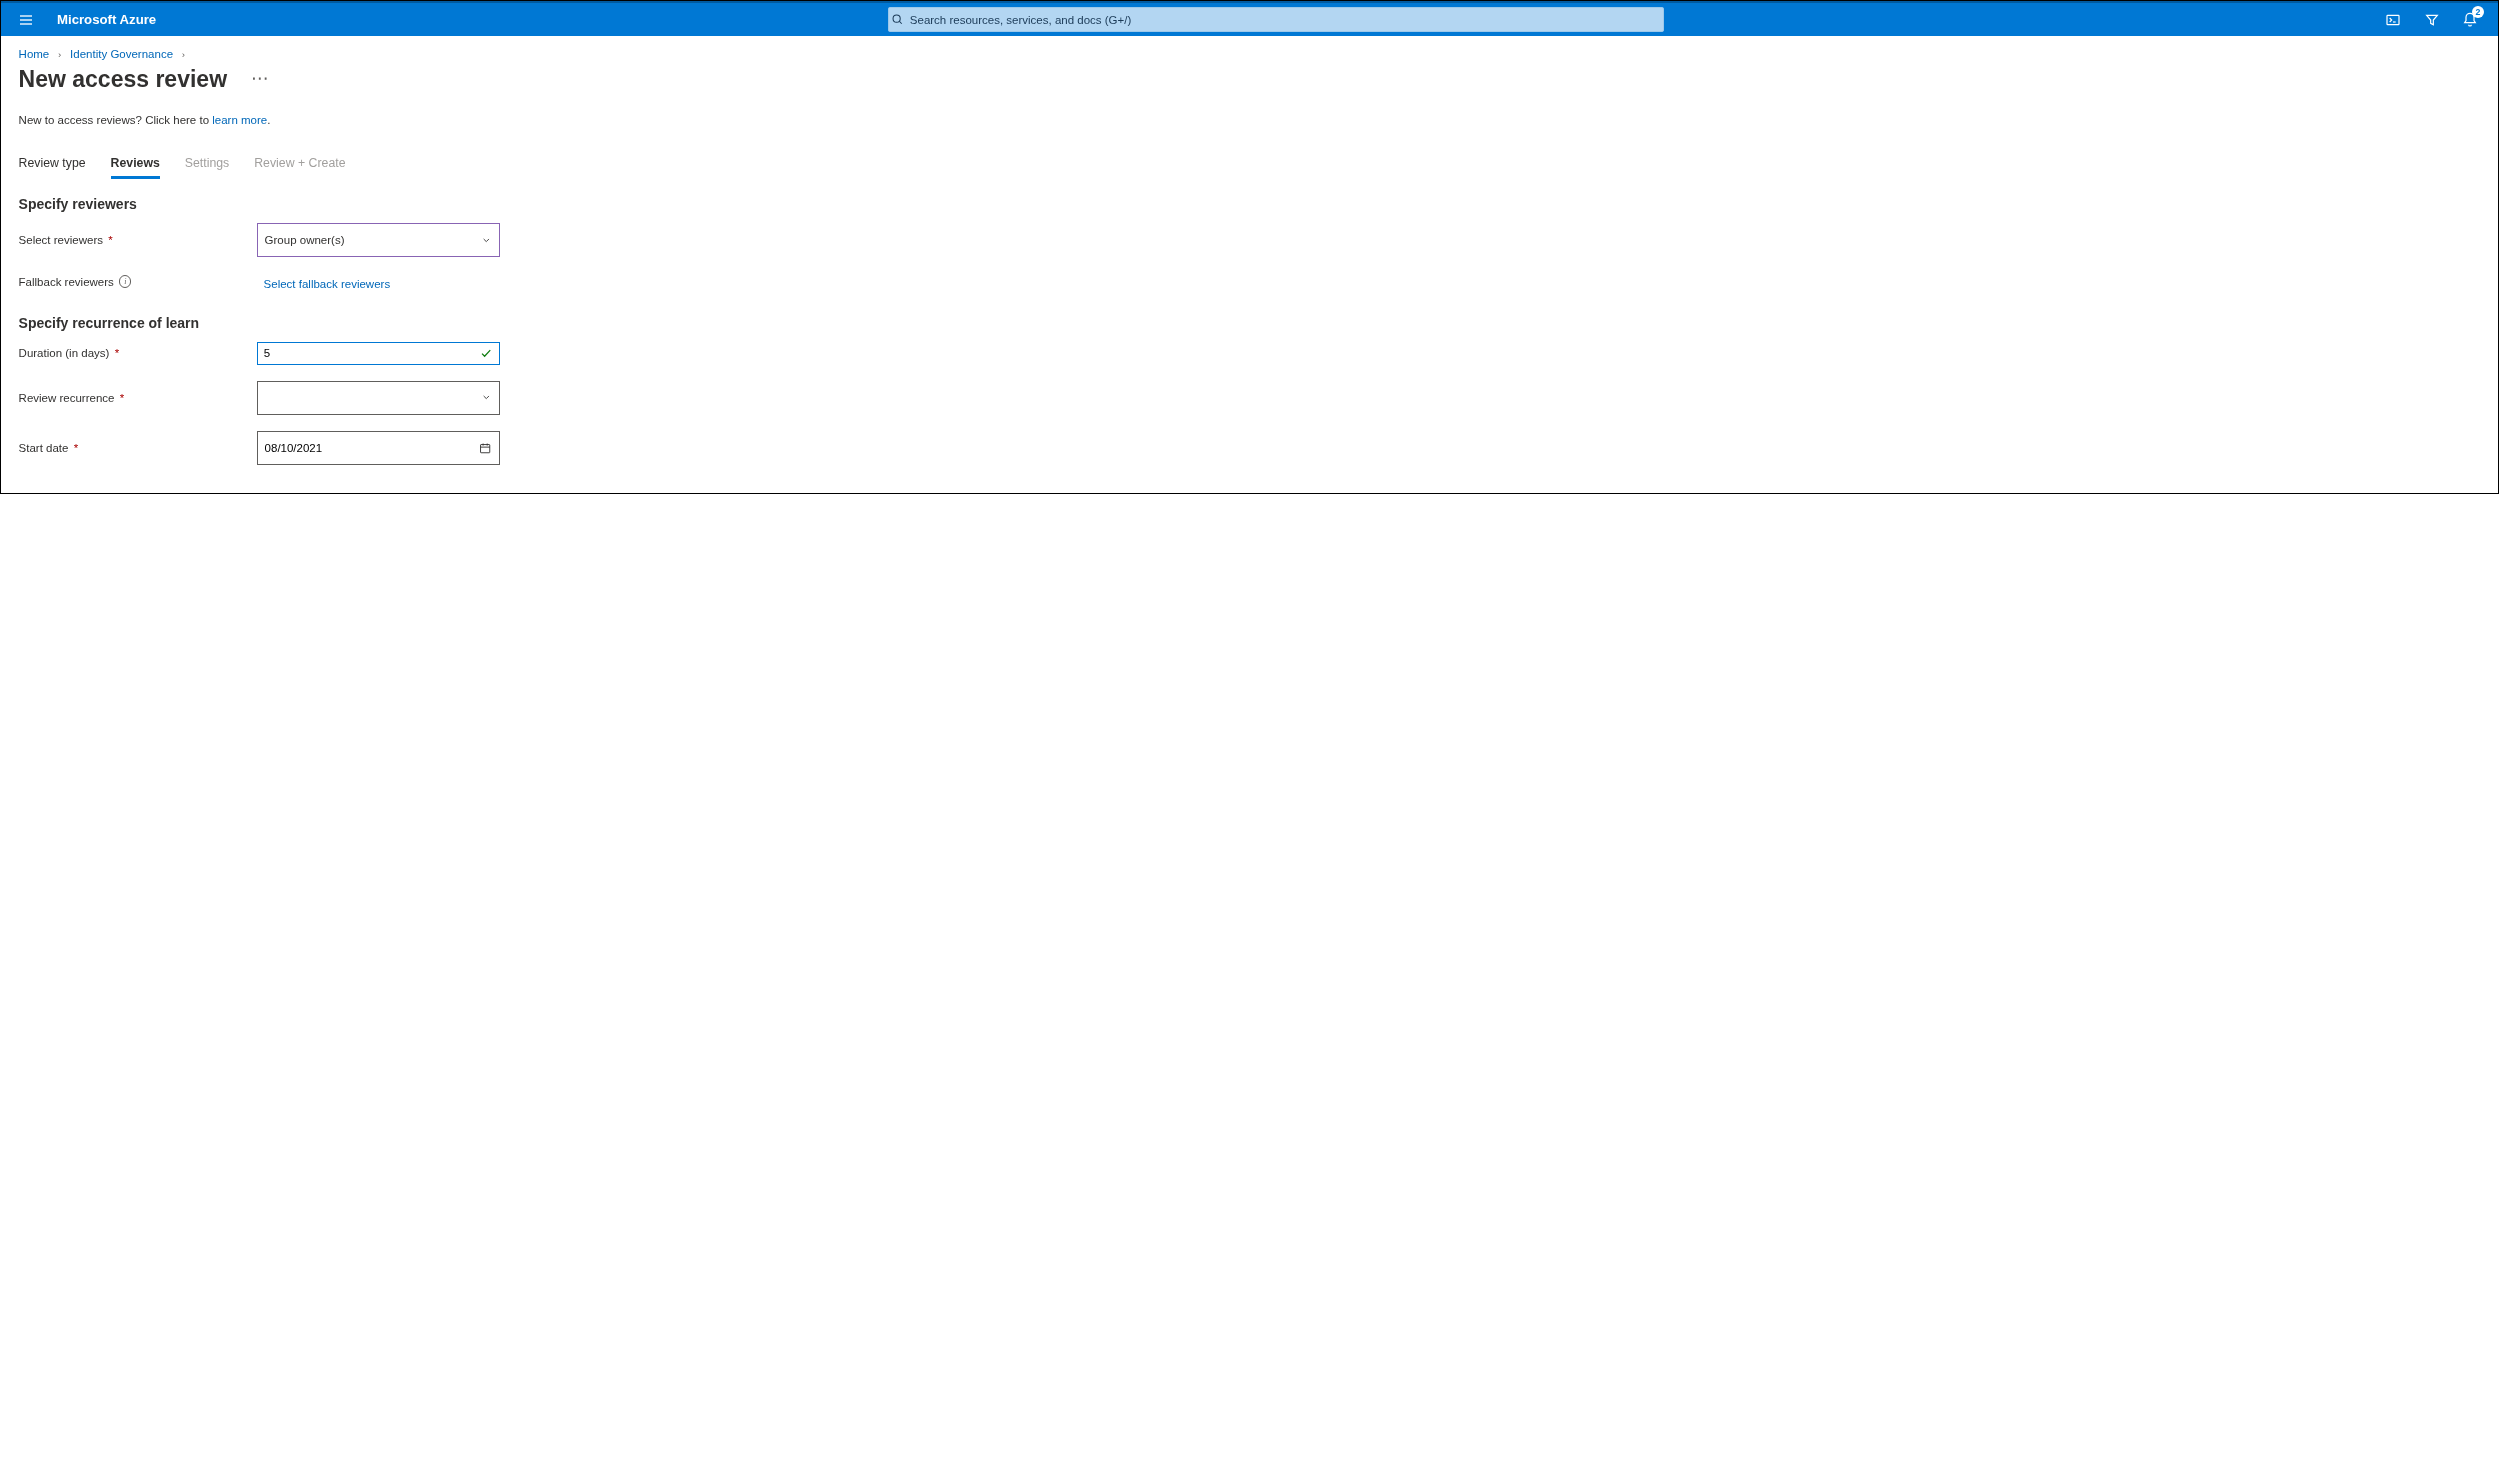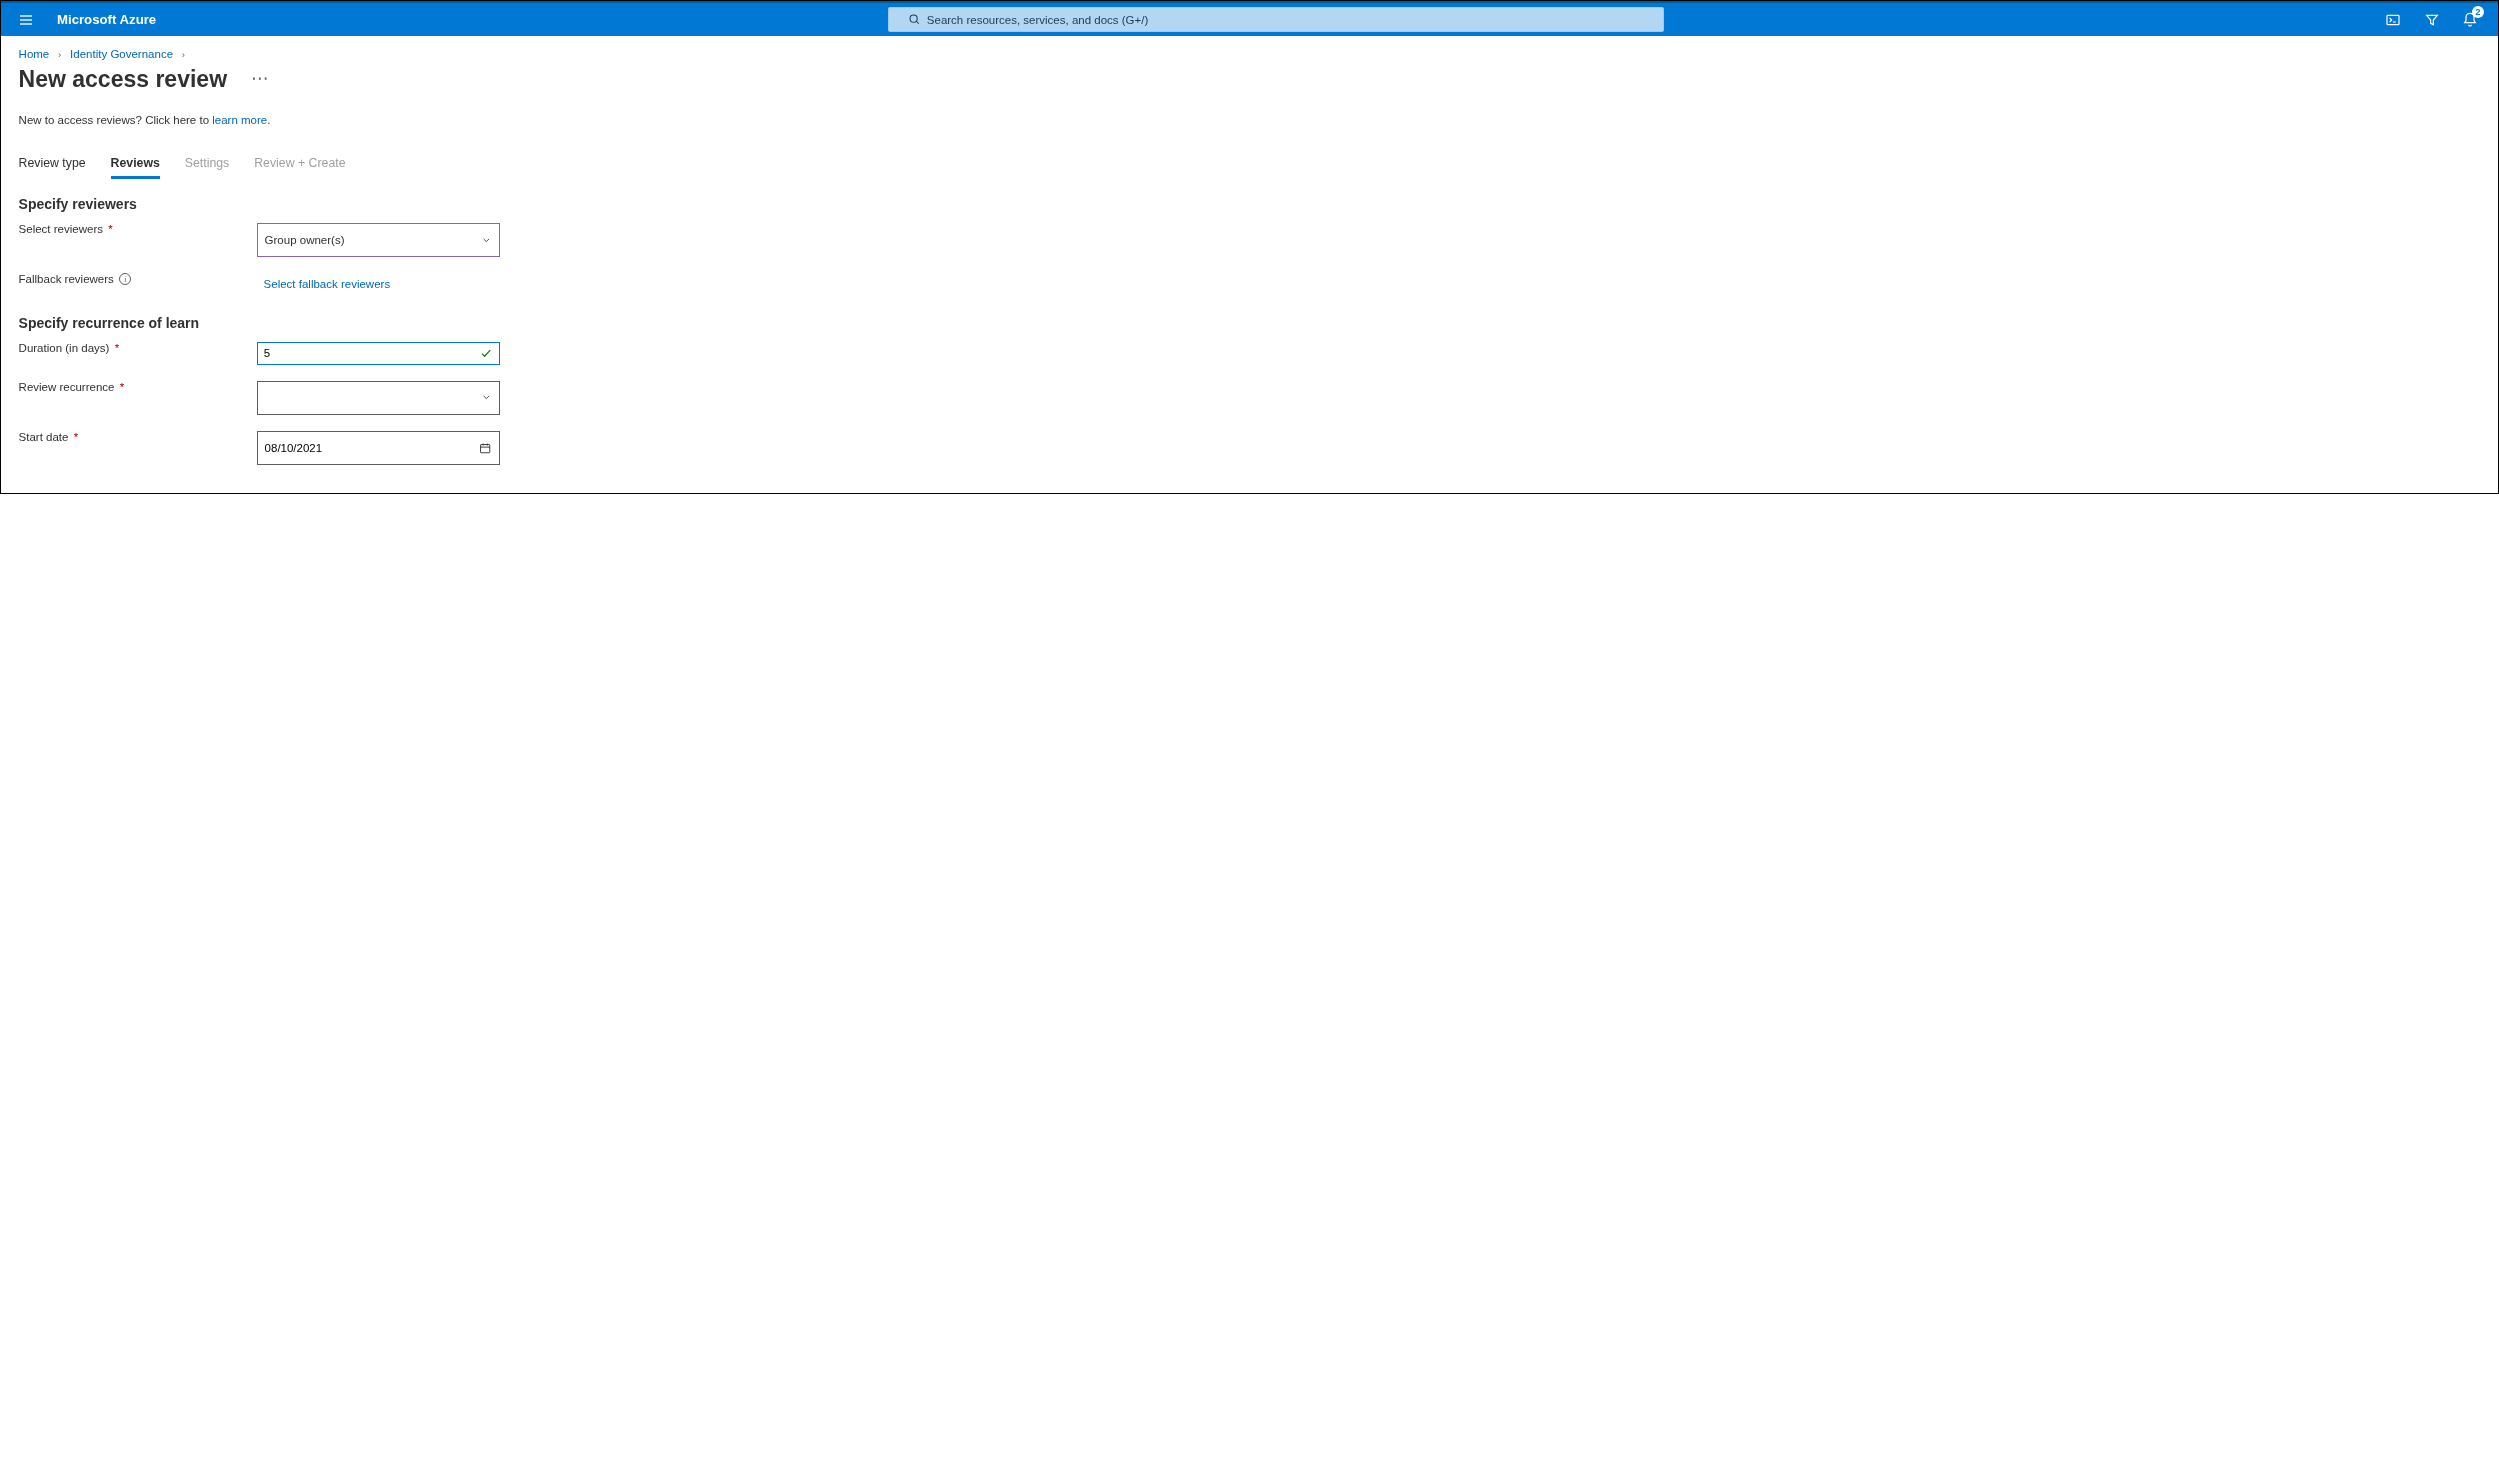--- a/index.html
+++ b/index.html
@@ -40,21 +40,21 @@
   }
   .search {
     width: 776px;
     max-width: 62%;
     background: #b3d6f2;
     border: 0.9px solid #9cc8ea;
     border-radius: 1.8px;
     height: 25px;
     display: flex;
     align-items: center;
-    padding: 0 19px;
+    padding: 0 2px;
     gap: 7px;
   }
   .search input {
     background: transparent;
     border: none;
     outline: none;
     flex: 1;
     font-size: 11.5px;
     color: #1b3a57;
   }
@@ -127,21 +127,21 @@
     left: 0; right: 0; bottom: 0;
     height: 2.6px;
     background: #0078d4;
   }
   .tab.disabled { color: #a19f9d; cursor: default; }
 
   .section-heading { font-size: 14px; font-weight: 600; margin: 10.6px 0 10.6px 0; }
 
   .field-row {
     display: flex;
-    align-items: flex-start;
+    align-items: center;
     margin-bottom: 16px;
   }
   .field-label {
     width: 238px;
     font-size: 11.5px;
     display: flex;
     align-items: center;
     gap: 5.3px;
   }
   .req { color: #a80000; }

